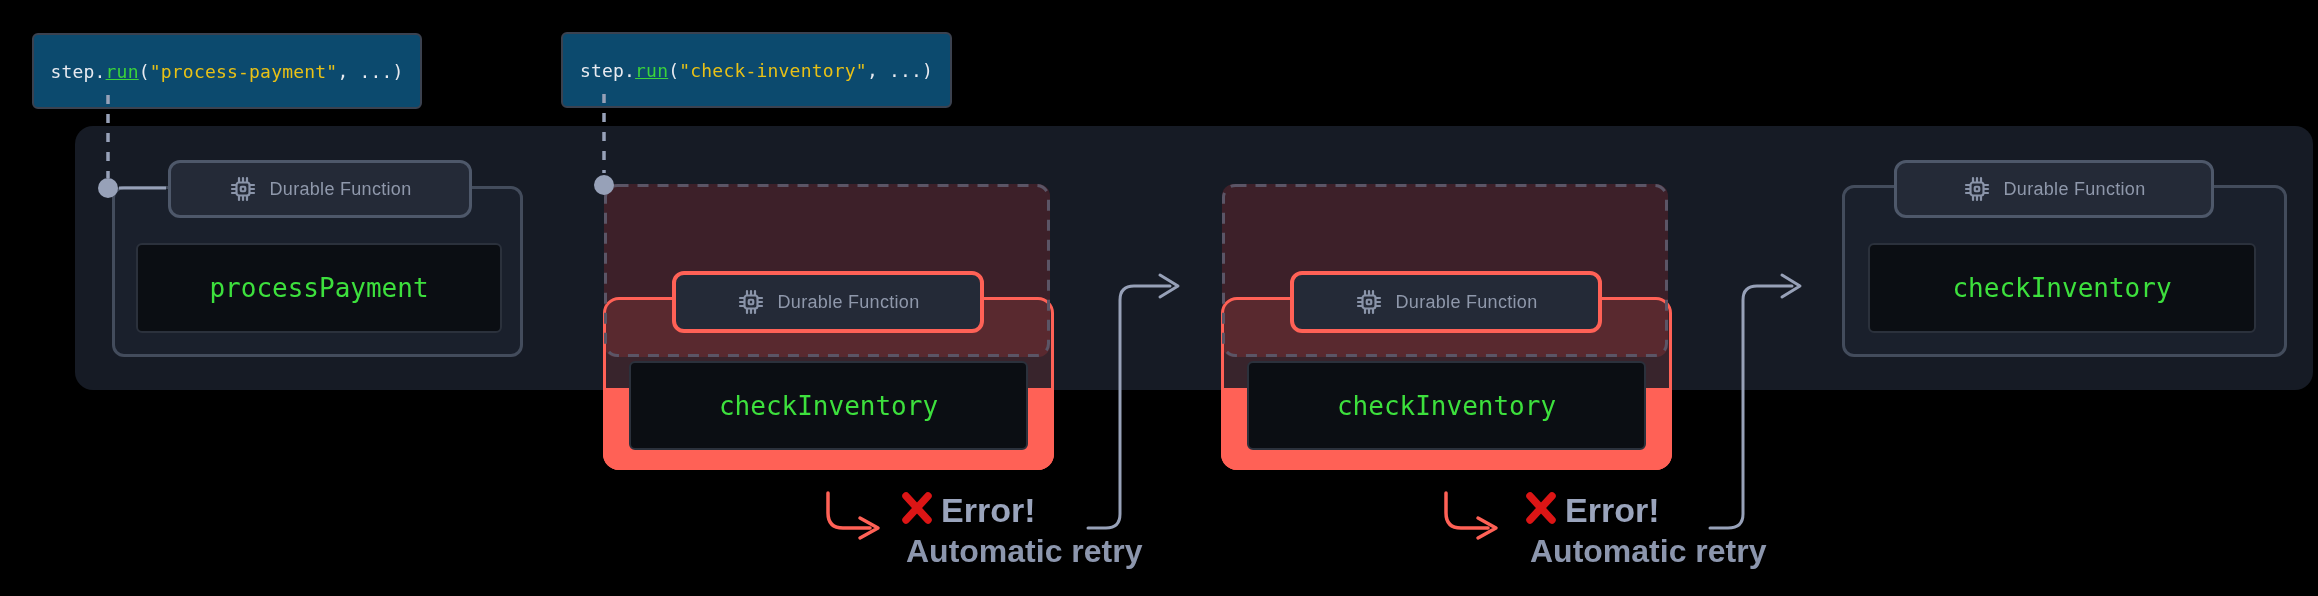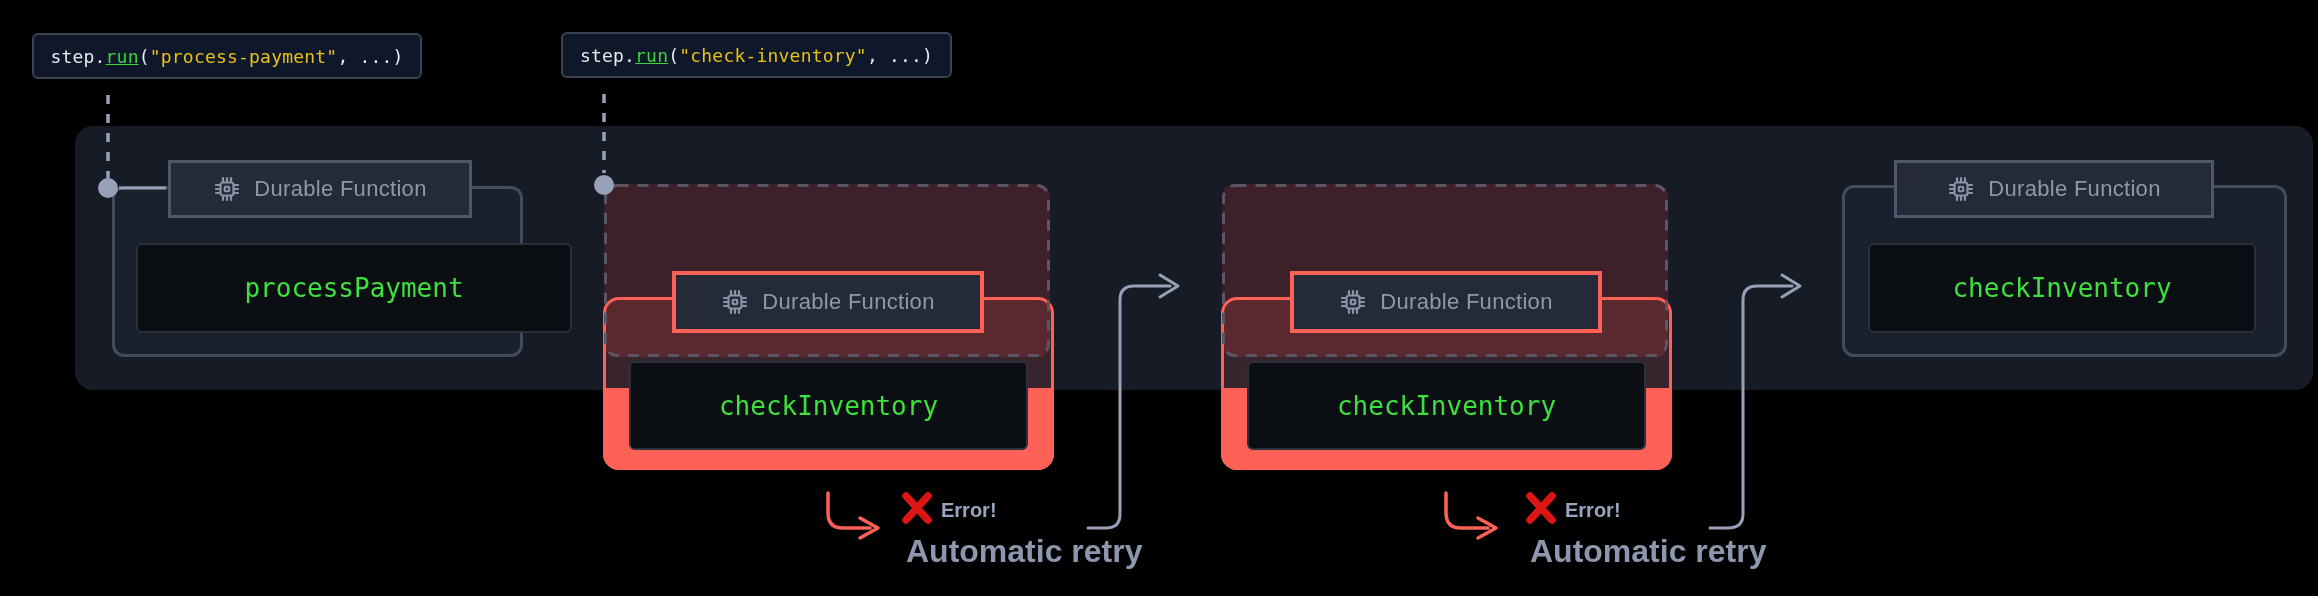--- a/index.html
+++ b/index.html
@@ -10,57 +10,57 @@
   .abs { position:absolute; box-sizing:border-box; }
 
   
   #band {
     left:75px; top:126px; width:2238px; height:264px;
     background:#161b25; border-radius:18px;
   }
 
   
   .code-label {
-    height:46px; background:#0f172a; border:2px solid #3b4250; border-radius:6px;
+    height:76px; background:#0c4a6e; border:2px solid #3b4250; border-radius:6px;
     display:flex; align-items:center; justify-content:center;
     font-family:"DejaVu Sans Mono", monospace; font-size:18px; color:#e8eaf0;
     white-space:pre; letter-spacing:0.2px;
   }
   #code-label-1 { left:32px;  top:33px; width:390px; }
   #code-label-2 { left:561px; top:32px; width:391px; }
   .tok-fn  { color:#3bd33b;text-decoration:underline; }
   .tok-str { color:#e9c116; }
 
   
   .df-outer {
     border:3px solid #434c5c; border-radius:12px; background:#1a202c;
   }
   #group1-outer { left:112px;  top:186px; width:411px; height:171px; }
   #group4-outer { left:1842px; top:185px; width:445px; height:172px; }
 
   
   .df-badge {
-    height:58px; background:#242a37; border:3px solid #4e586a; border-radius:0;
+    height:58px; background:#242a37; border:3px solid #4e586a; border-radius:12px;
     display:flex; align-items:center; justify-content:center; gap:13px;
-    color:#8f98ab; font-size:22px; letter-spacing:0.3px;
+    color:#8f98ab; font-size:18px; letter-spacing:0.3px;
   }
   .df-badge.red { border:4px solid #ff6156; height:62px; }
   #badge1 { left:168px;  top:160px; width:304px; }
   #badge2 { left:672px;  top:271px; width:312px; }
   #badge3 { left:1290px; top:271px; width:312px; }
   #badge4 { left:1894px; top:160px; width:320px; }
   .chip-icon svg { display:block; }
 
   
   .fn-chip {
     background:#0b0e13; border:2px solid #2b313c; border-radius:6px;
     display:flex; align-items:center; justify-content:center;
     font-family:"DejaVu Sans Mono", monospace; font-size:26px; color:#3de03d;
   }
-  #chip1 { left:136px;  top:243px; width:436px; height:90px; }
+  #chip1 { left:136px;  top:243px; width:366px; height:90px; }
   #chip2 { left:629px;  top:361px; width:399px; height:89px; }
   #chip3 { left:1247px; top:361px; width:399px; height:89px; }
   #chip4 { left:1868px; top:243px; width:388px; height:90px; }
 
   
   .ghost-box { background:rgba(152,45,52,0.30); border-radius:12px; }
   #ghost2 { left:604px;  top:184px; width:446px; height:173px; }
   #ghost3 { left:1222px; top:184px; width:446px; height:173px; }
 
   
@@ -69,21 +69,21 @@
     background:rgba(255,97,86,0.15);
   }
   #red2 { left:603px;  top:297px; width:451px; height:173px; }
   #red3 { left:1221px; top:297px; width:451px; height:173px; }
   .error-box .tray {
     position:absolute; left:-3px; right:-3px; bottom:-3px; height:82px;
     background:#ff6156; border-radius:0 0 16px 16px;
   }
 
   
-  .err-label   { font-size:20px; font-weight:bold; color:#9aa4bc; line-height:30px; }
+  .err-label   { font-size:34px; font-weight:bold; color:#9aa4bc; line-height:30px; }
   .retry-label { font-size:32px; font-weight:bold; color:#8c96ad; line-height:30px; }
   #error1 { left:941px;  top:495px; }
   #retry1 { left:906px;  top:536px; }
   #error2 { left:1565px; top:495px; }
   #retry2 { left:1530px; top:536px; }
   .x-icon { width:36px; height:36px; }
   #x1 { left:899px;  top:490px; }
   #x2 { left:1523px; top:490px; }
 
   

